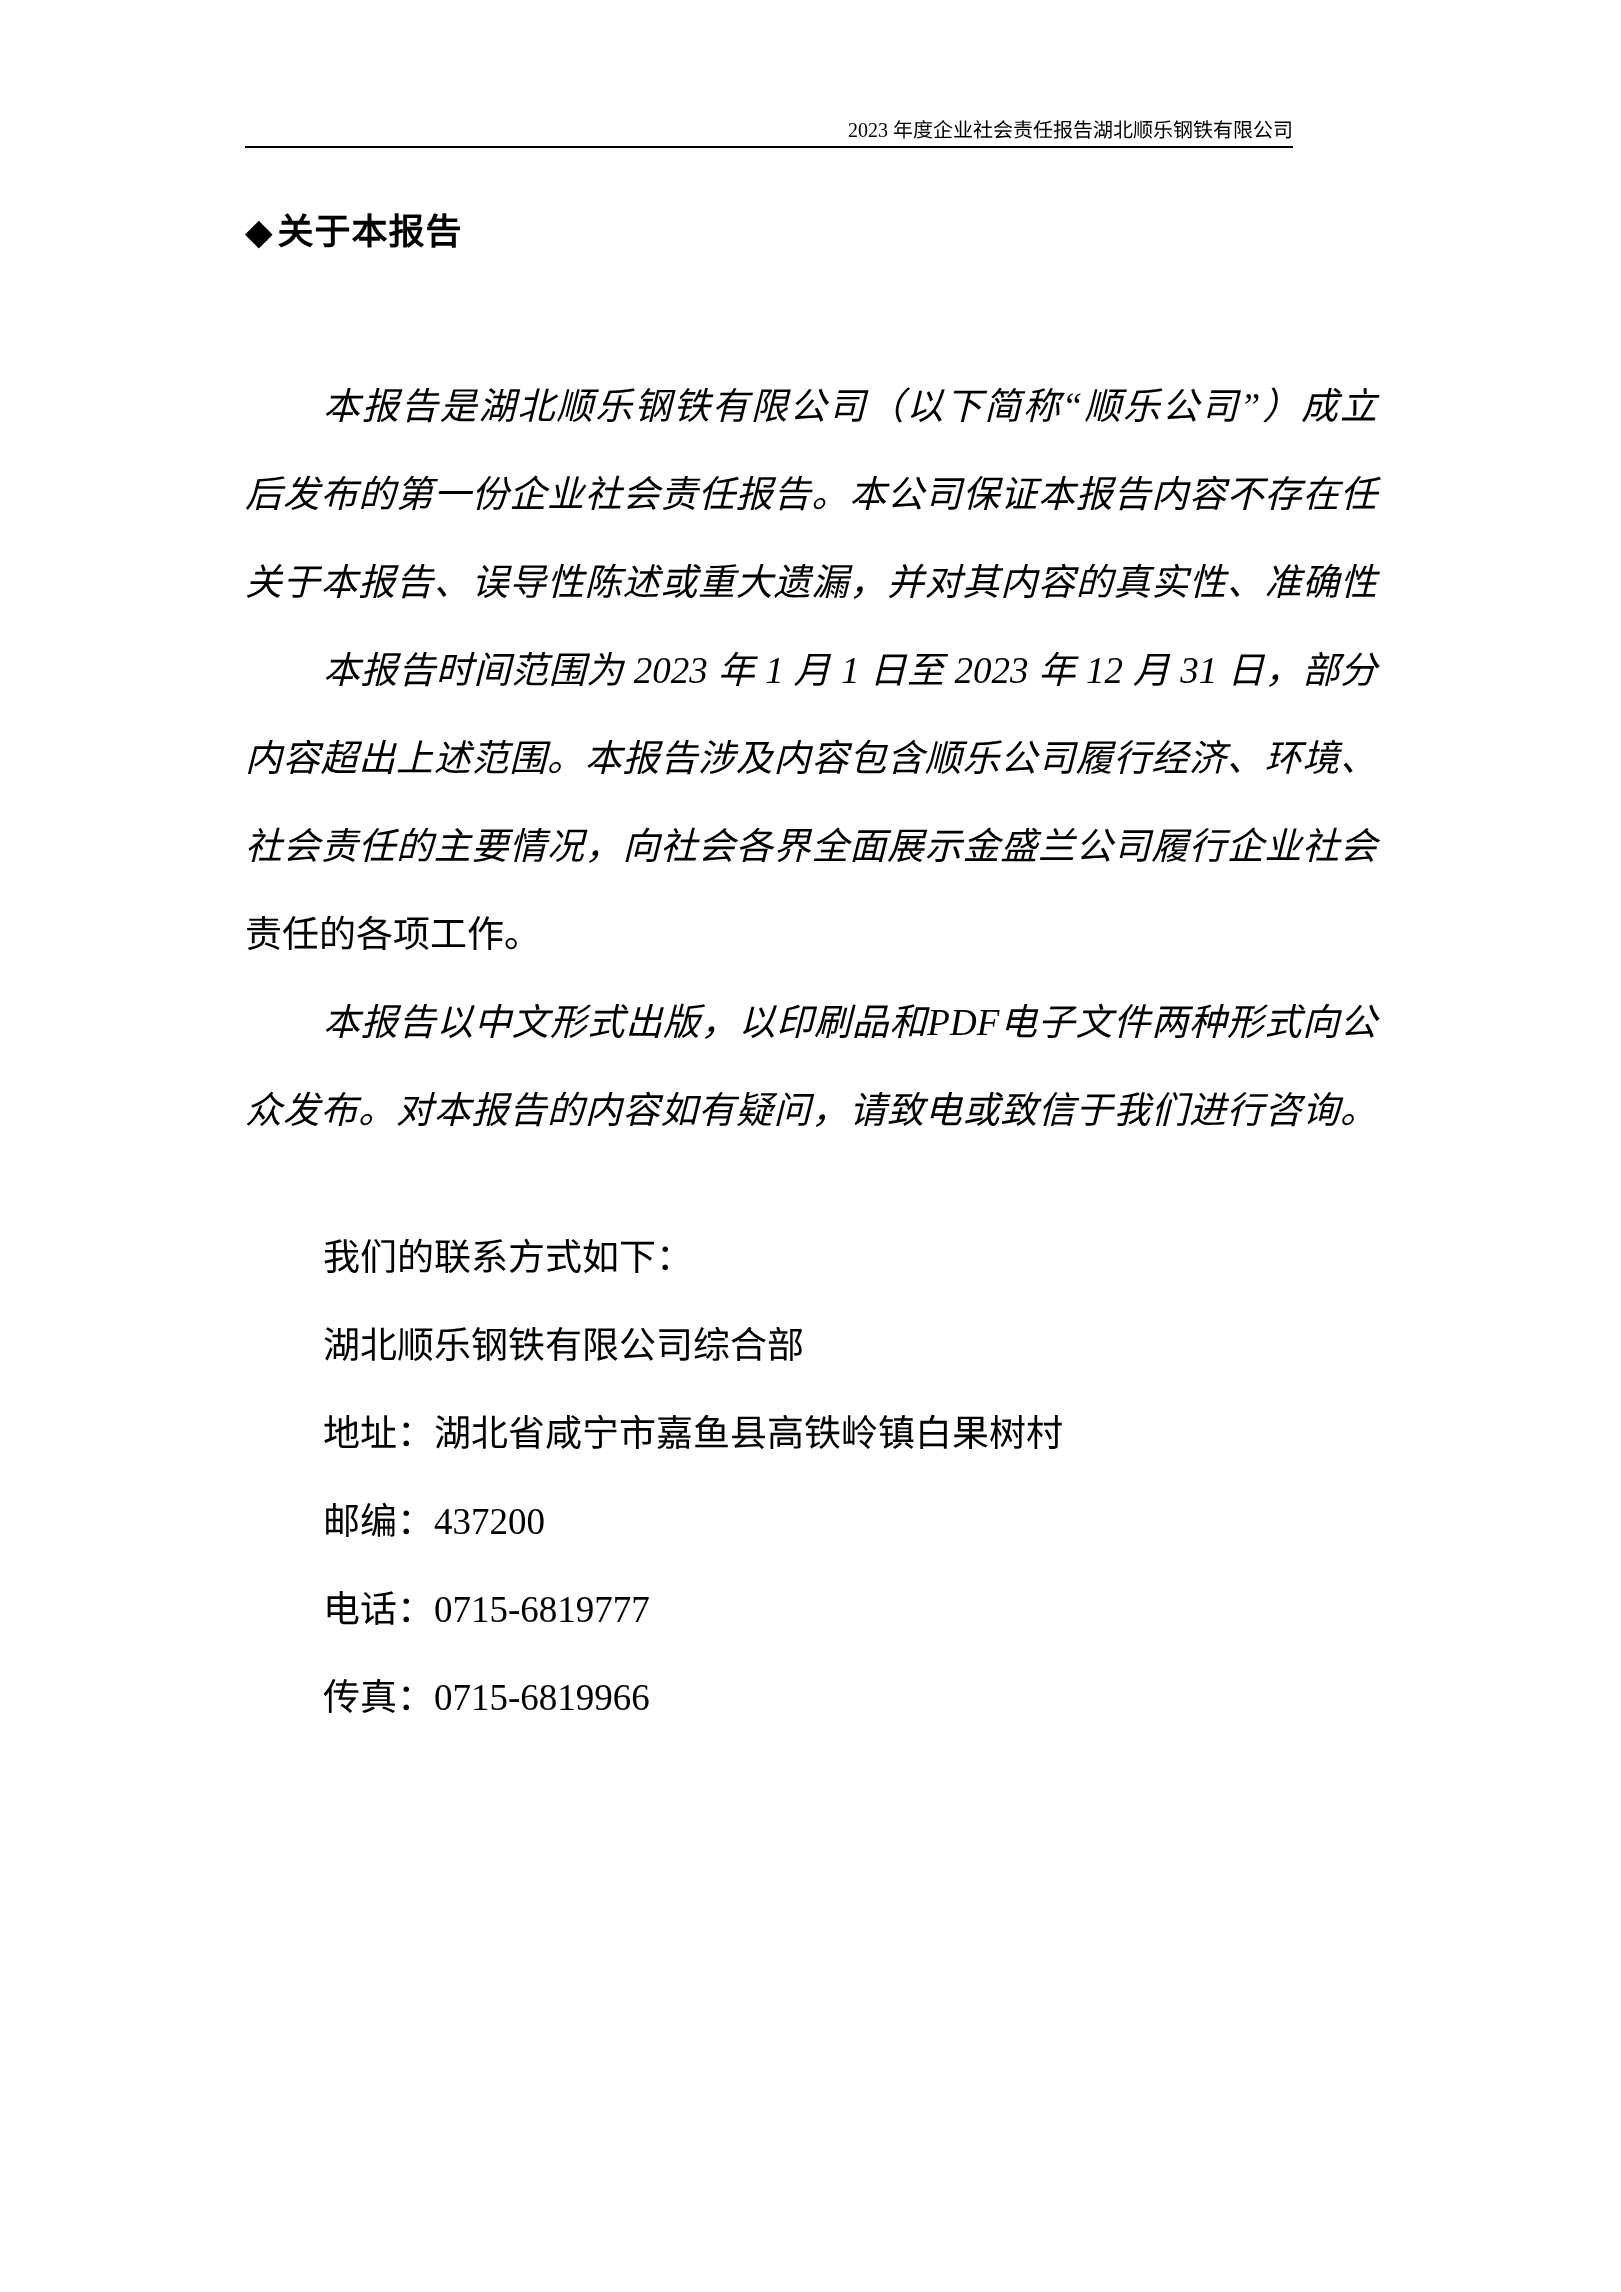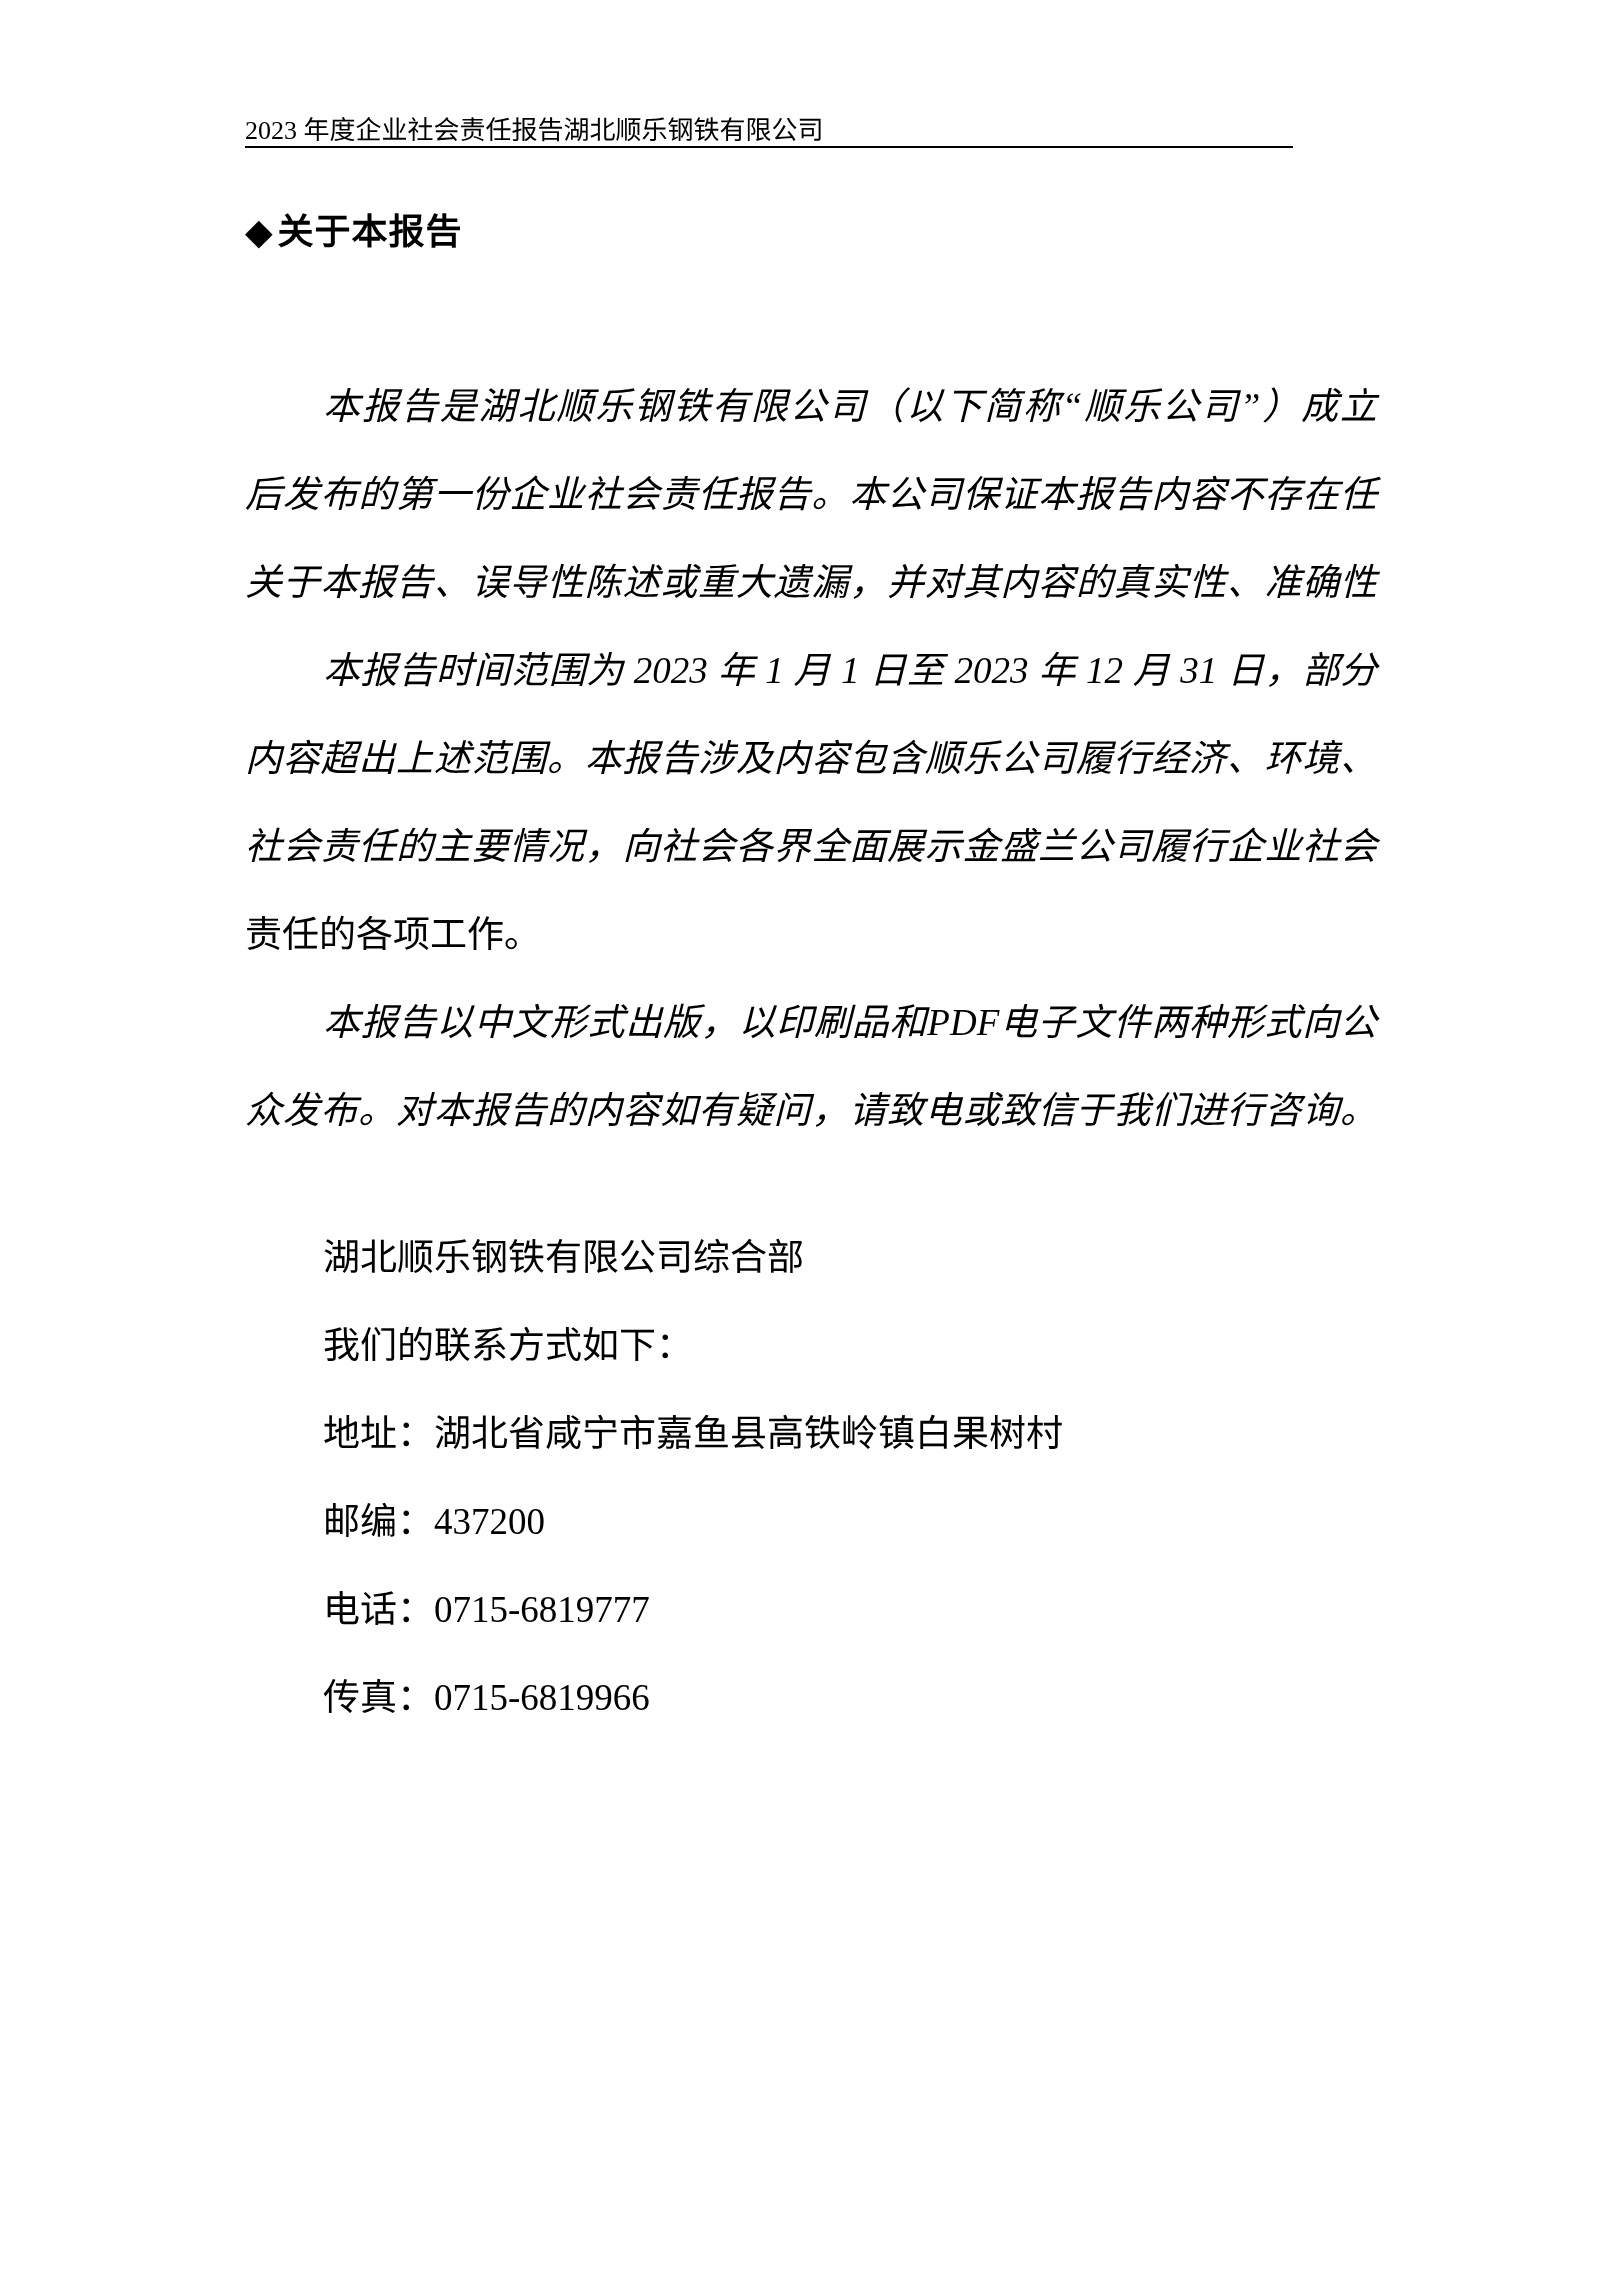--- a/index.html
+++ b/index.html
@@ -16,23 +16,23 @@
     color: #000000;
     overflow: hidden;
   }
   
   .header {
     position: absolute;
     left: 245px;
     top: 118px;
     width: 1048px;
     display: flex;
-    justify-content: flex-start;
+    justify-content: flex-end;
     align-items: flex-end;
-    font-size: 26px;
+    font-size: 20px;
     line-height: 25.5px;
     padding-bottom: 2.9px;
     border-bottom: 2.9px solid #000000;
   }
   
   .title {
     position: absolute;
     left: 245px;
     top: 200px;
     margin: 0;
@@ -88,22 +88,22 @@
     <div class="line fill">关于本报告、误导性陈述或重大遗漏，并对其内容的真实性、准确性</div>
     <div class="line indent fill">本报告时间范围为 2023 年 1 月 1 日至 2023 年 12 月 31 日，部分</div>
     <div class="line fill">内容超出上述范围。本报告涉及内容包含顺乐公司履行经济、环境、</div>
     <div class="line fill">社会责任的主要情况，向社会各界全面展示金盛兰公司履行企业社会</div>
     <div class="line">责任的各项工作。</div>
     <div class="line indent fill">本报告以中文形式出版，以印刷品和PDF电子文件两种形式向公</div>
     <div class="line fill">众发布。对本报告的内容如有疑问，请致电或致信于我们进行咨询。</div>
 
     <div class="spacer"></div>
 
+    <div class="line indent">我们的联系方式如下：</div>
     <div class="line indent">湖北顺乐钢铁有限公司综合部</div>
-    <div class="line indent">我们的联系方式如下：</div>
     <div class="line indent">地址：湖北省咸宁市嘉鱼县高铁岭镇白果树村</div>
     <div class="line indent">邮编：437200</div>
     <div class="line indent">电话：0715-6819777</div>
     <div class="line indent">传真：0715-6819966</div>
   </div>
 
 </div>
 
 
 </body></html>

